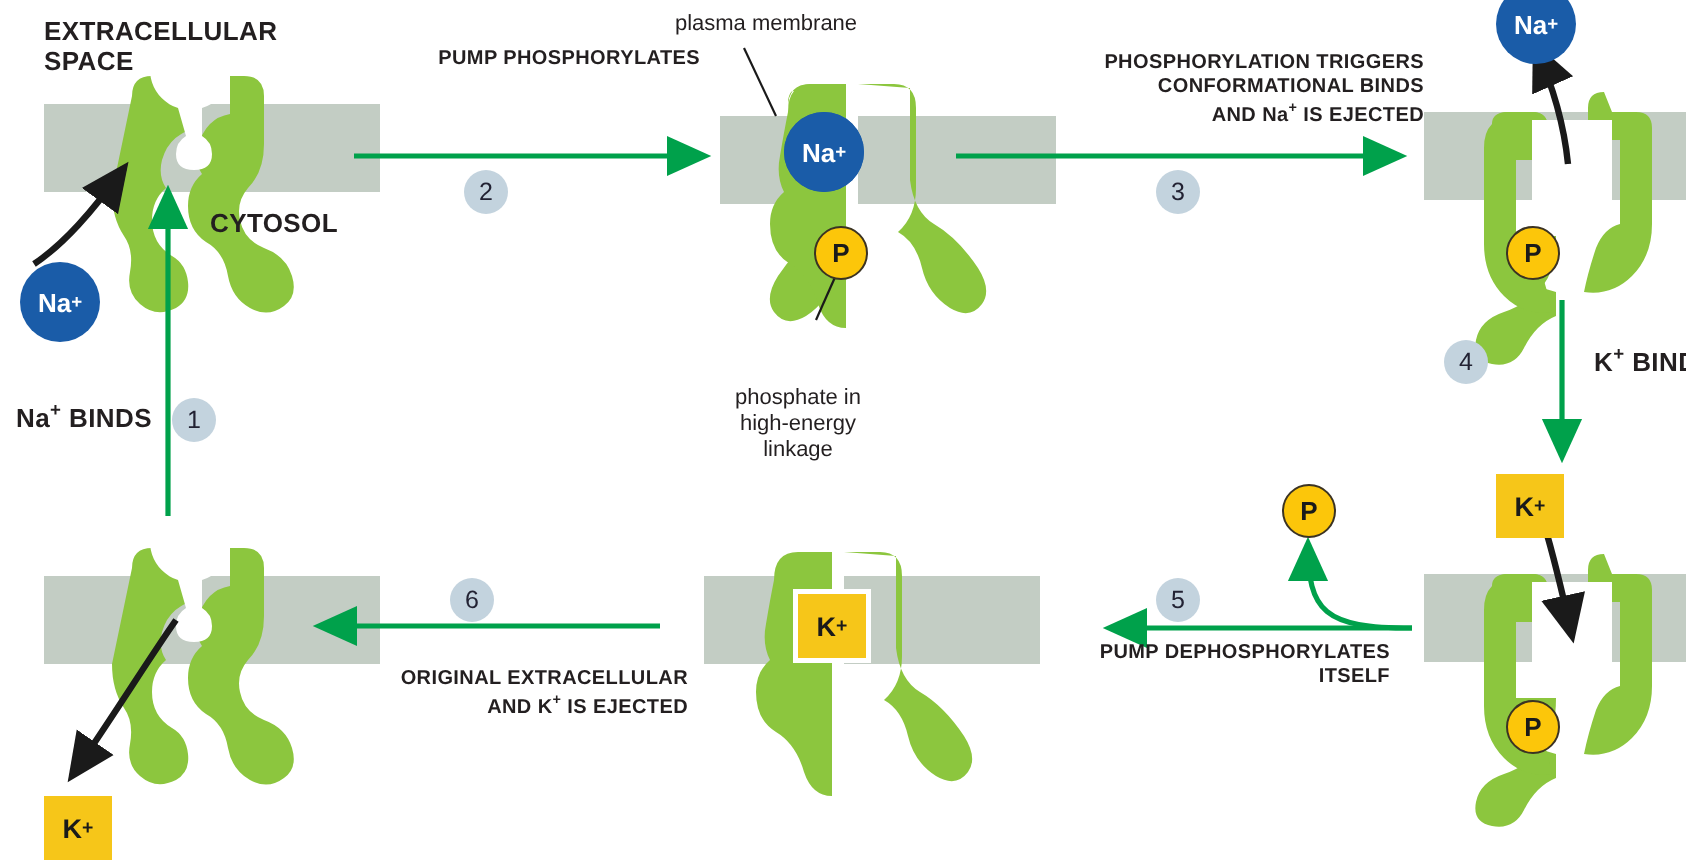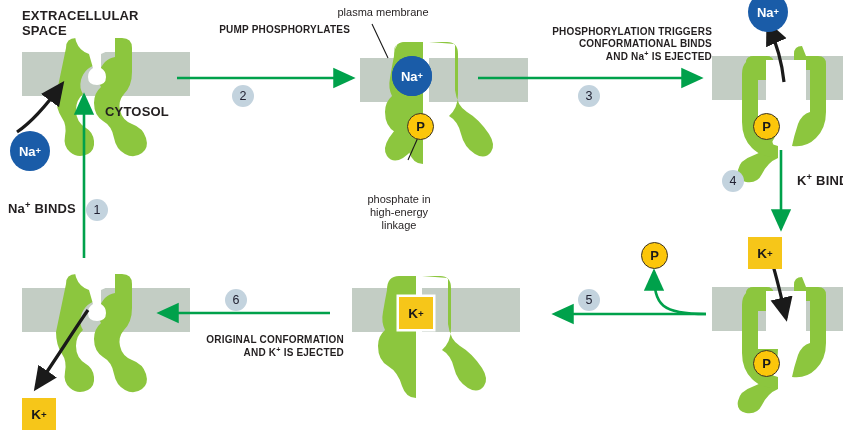--- a/index.html
+++ b/index.html
@@ -177,24 +177,25 @@
 
 <div class="lbl caps" style="left:160px;top:24px;width:190px;"><span>PUMP PHOSPHORYLATES</span><br></div>
 <div class="stepnum" style="left:232px;top:85px;">2</div>
 
 <div class="lbl caps" style="left:472px;top:26px;width:240px;"><span>PHOSPHORYLATION TRIGGERS</span><br><span>CONFORMATIONAL BINDS</span><br><span>AND Na</span><span class="sup">+</span><span> IS EJECTED</span></div>
 <div class="stepnum" style="left:578px;top:85px;">3</div>
 
 <div class="stepnum" style="left:722px;top:170px;">4</div>
 <div class="lbl caps-l" style="left:797px;top:172px;"><span>K</span><span class="sup">+</span><span> BINDS</span></div>
 
+<div class="lbl caps" style="left:490px;top:321px;width:205px;"><span>PUMP DEPHOSPHORYLATES</span><br><span>ITSELF</span></div>
 <div class="stepnum" style="left:578px;top:289px;">5</div>
 
 <div class="stepnum" style="left:225px;top:289px;">6</div>
-<div class="lbl caps" style="left:148px;top:322px;width:196px;"><br><span>ORIGINAL CONFORMATION</span><br><span>AND K</span><span class="sup">+</span><span> IS EJECTED</span></div>
+<div class="lbl caps" style="left:148px;top:322px;width:196px;"><br><span>ORIGINAL EXTRACELLULAR</span><br><span>AND K</span><span class="sup">+</span><span> IS EJECTED</span></div>
 
 <div class="ion na" style="left:10px;top:131px;">
       <span>Na</span>
       <span class="sup">+</span>
     </div>
 
 <div class="ion na" style="left:392px;top:56px;">
       <span>Na</span>
       <span class="sup">+</span>
     </div>

